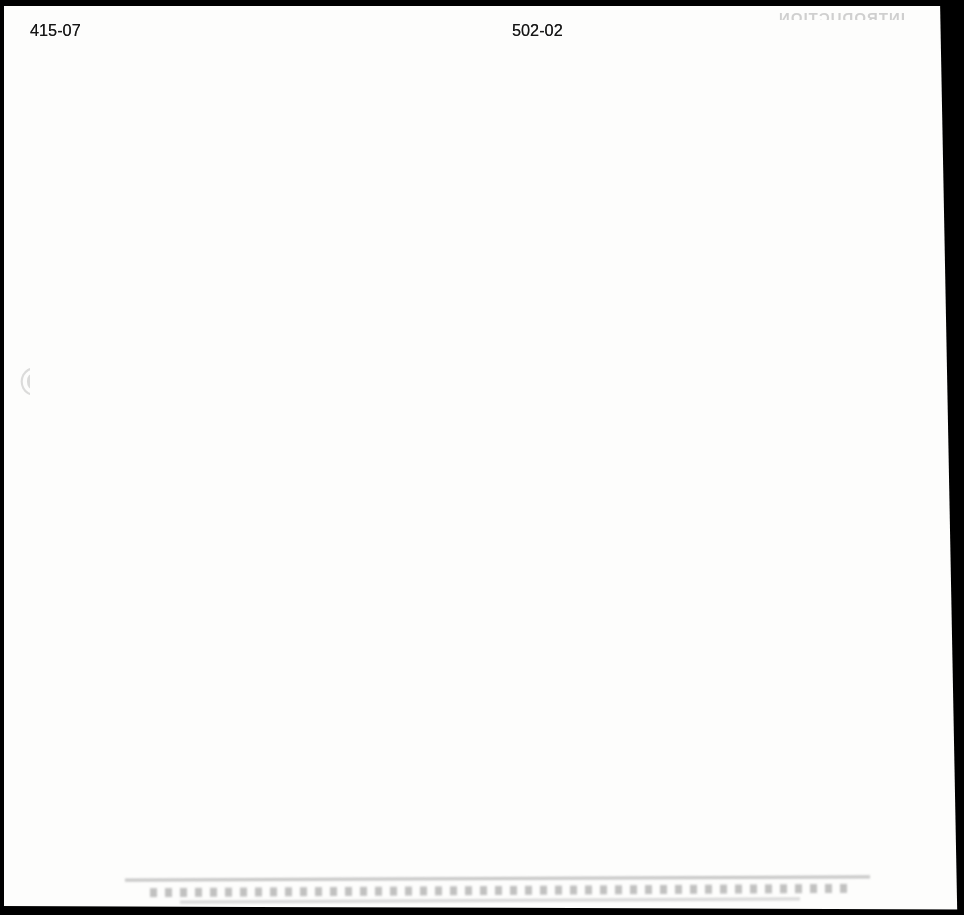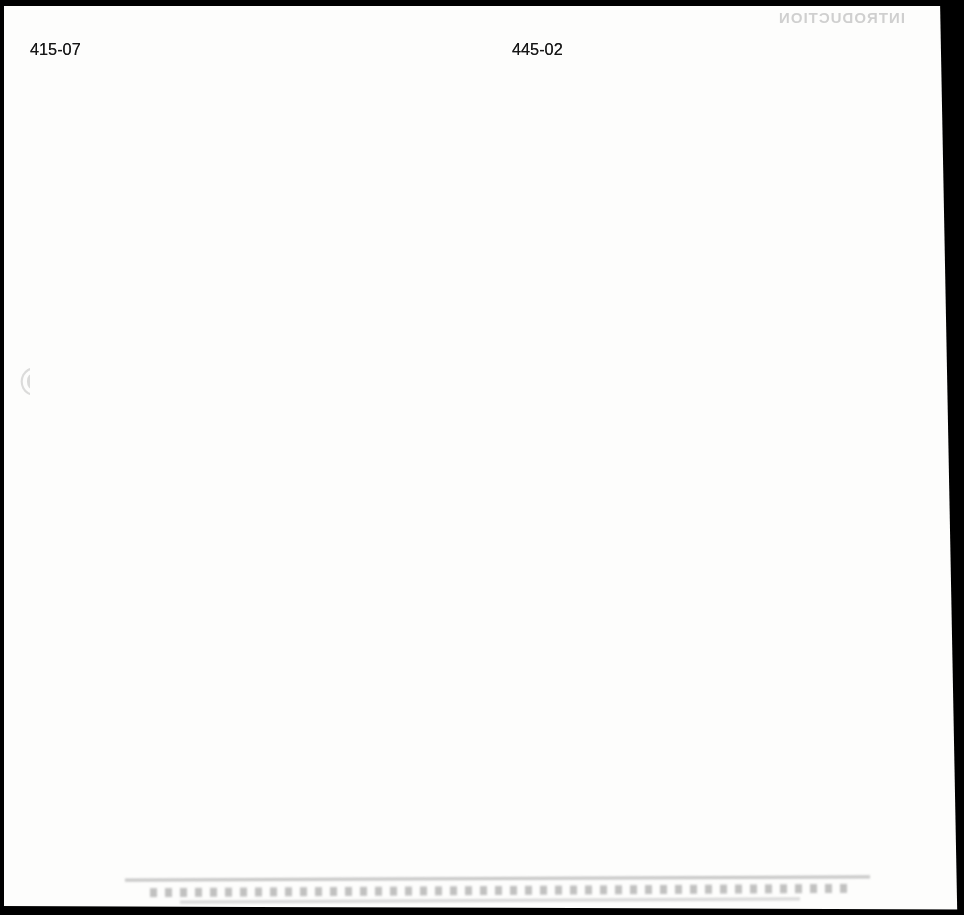--- a/index.html
+++ b/index.html
@@ -8,21 +8,21 @@
         font-family:"Liberation Sans",sans-serif;color:#161616;}
   
   .edge{position:absolute;background:#000;}
   .edge-top{left:0;top:0;width:964px;height:6px;}
   .edge-left{left:0;top:0;width:4px;height:915px;}
   .edge-right{top:0;right:0;width:24px;height:915px;
               clip-path:polygon(0 0,100% 0,100% 100%,72% 100%);}
   .edge-bottom{left:0;bottom:0;width:964px;height:10px;
                clip-path:polygon(0 10%,100% 45%,100% 100%,0 100%);}
   
-  .col{position:absolute;top:20px;width:428px;margin-top:19px;}
+  .col{position:absolute;top:20px;width:428px;}
   .col0{left:30px;}
   .col1{left:512px;}
   .sec-head{font-weight:bold;font-size:18.5px;line-height:24px;margin:2px 0 1px;
             white-space:pre-line;letter-spacing:.2px;text-shadow:0 0 .4px #333;}
   .part-row{display:flex;align-items:flex-end;font-weight:bold;font-size:23.5px;
             line-height:27px;margin:1px 0 1px;text-shadow:0 0 .4px #222;}
   .part-row .leader{flex:1;border-bottom:3px dotted #1d1d1d;margin:0 8px 5px 10px;}
   .entry{display:flex;align-items:flex-end;font-size:16.3px;line-height:21.8px;
          padding-left:27px;text-shadow:0 0 .3px #444;}
   .entry .lbl{white-space:nowrap;}
@@ -328,21 +328,21 @@
       </div>
       <div class="entry">
         <span class="lbl">Supplemental Restraint System</span>
         <span class="leader"></span>
         <span class="page">501-20B</span>
       </div>
       <div class="sec-head">FRAME AND MOUNTING</div>
       <div class="entry">
         <span class="lbl">Full Frame and Body Mounting</span>
         <span class="leader"></span>
-        <span class="page">445-02</span>
+        <span class="page">502-02</span>
       </div>
       <div class="sec-head" style="margin-top: 22px;">INDEX</div>
     </div>
 
   <div class="smudge smudge1"></div>
   <div class="smudge smudge2"></div>
   <div class="smudge smudge3"></div>
 
   <div class="edge edge-top"></div>
   <div class="edge edge-left"></div>

